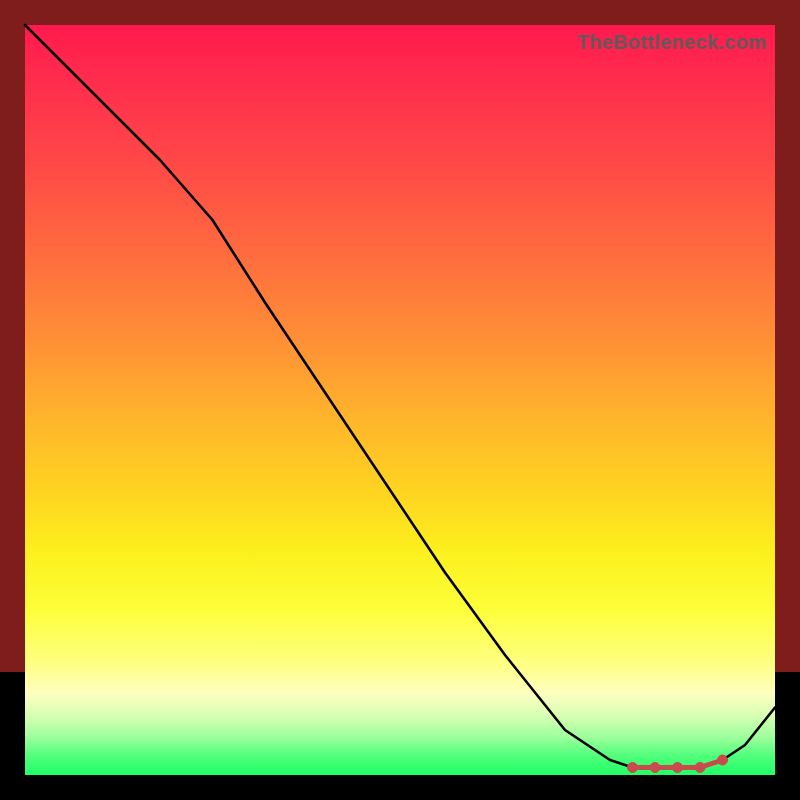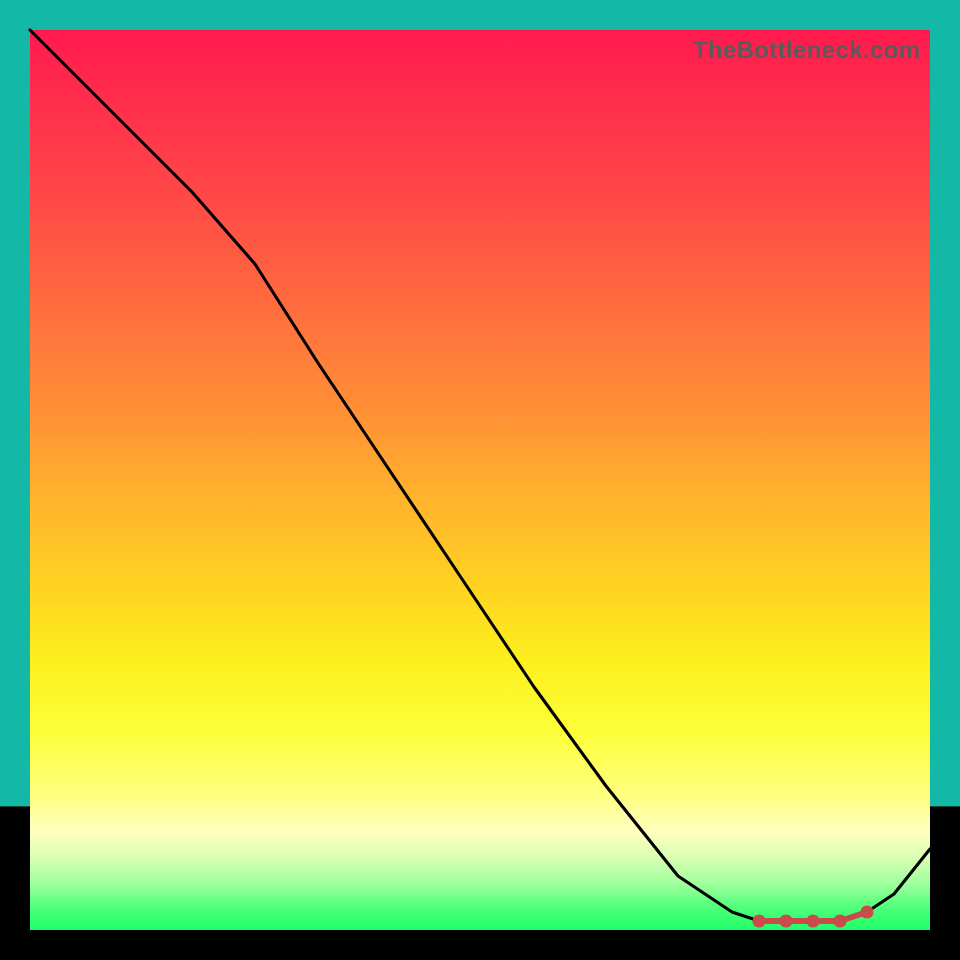--- a/index.html
+++ b/index.html
@@ -1,21 +1,21 @@
 <!DOCTYPE html>
 <html><head>
 <meta charset="utf-8">
 <style>
   * { margin: 0; padding: 0; box-sizing: border-box; }
   html, body { width: 800px; height: 800px; background: #000; overflow: hidden; }
   .stage {
     position: relative;
     width: 800px;
     height: 672px;
-    background: #14b8a6;
+    background: #7f1d1d;
   }
   .plot-area {
     position: absolute;
     left: 25px;
     top: 25px;
     width: 750px;
     height: 750px;
     background: linear-gradient(
       to bottom,
       #ff1a4d 0%,

